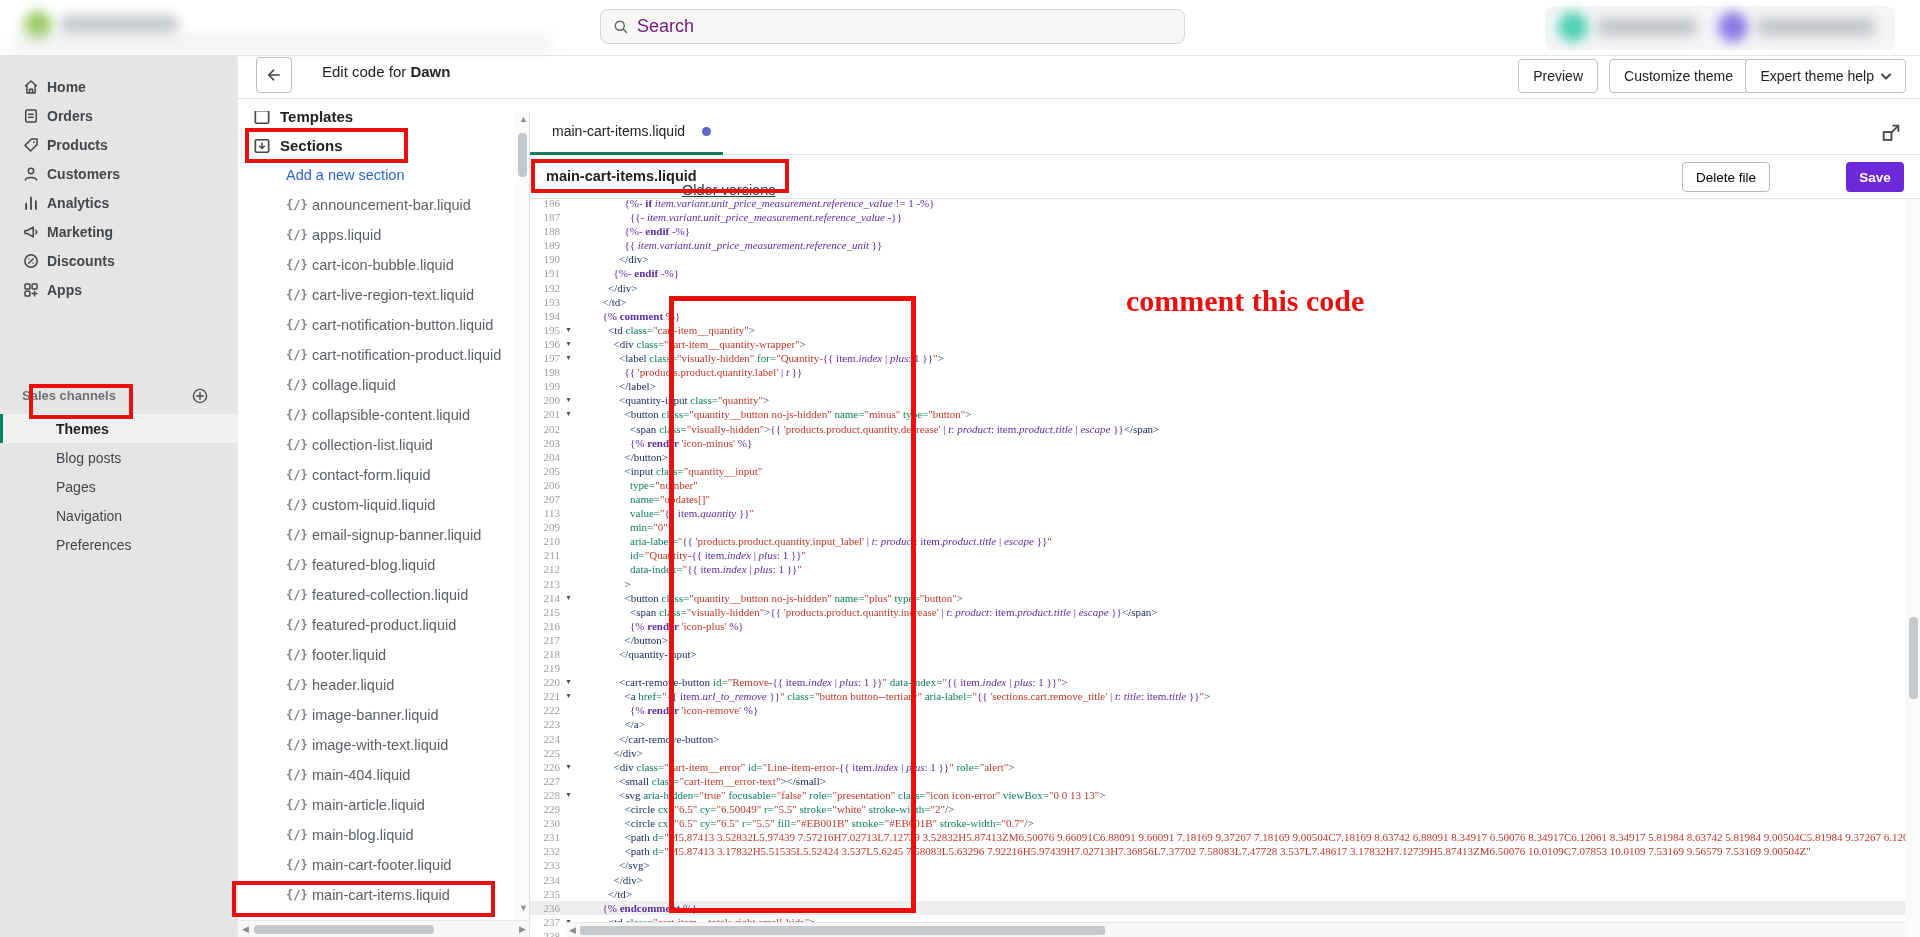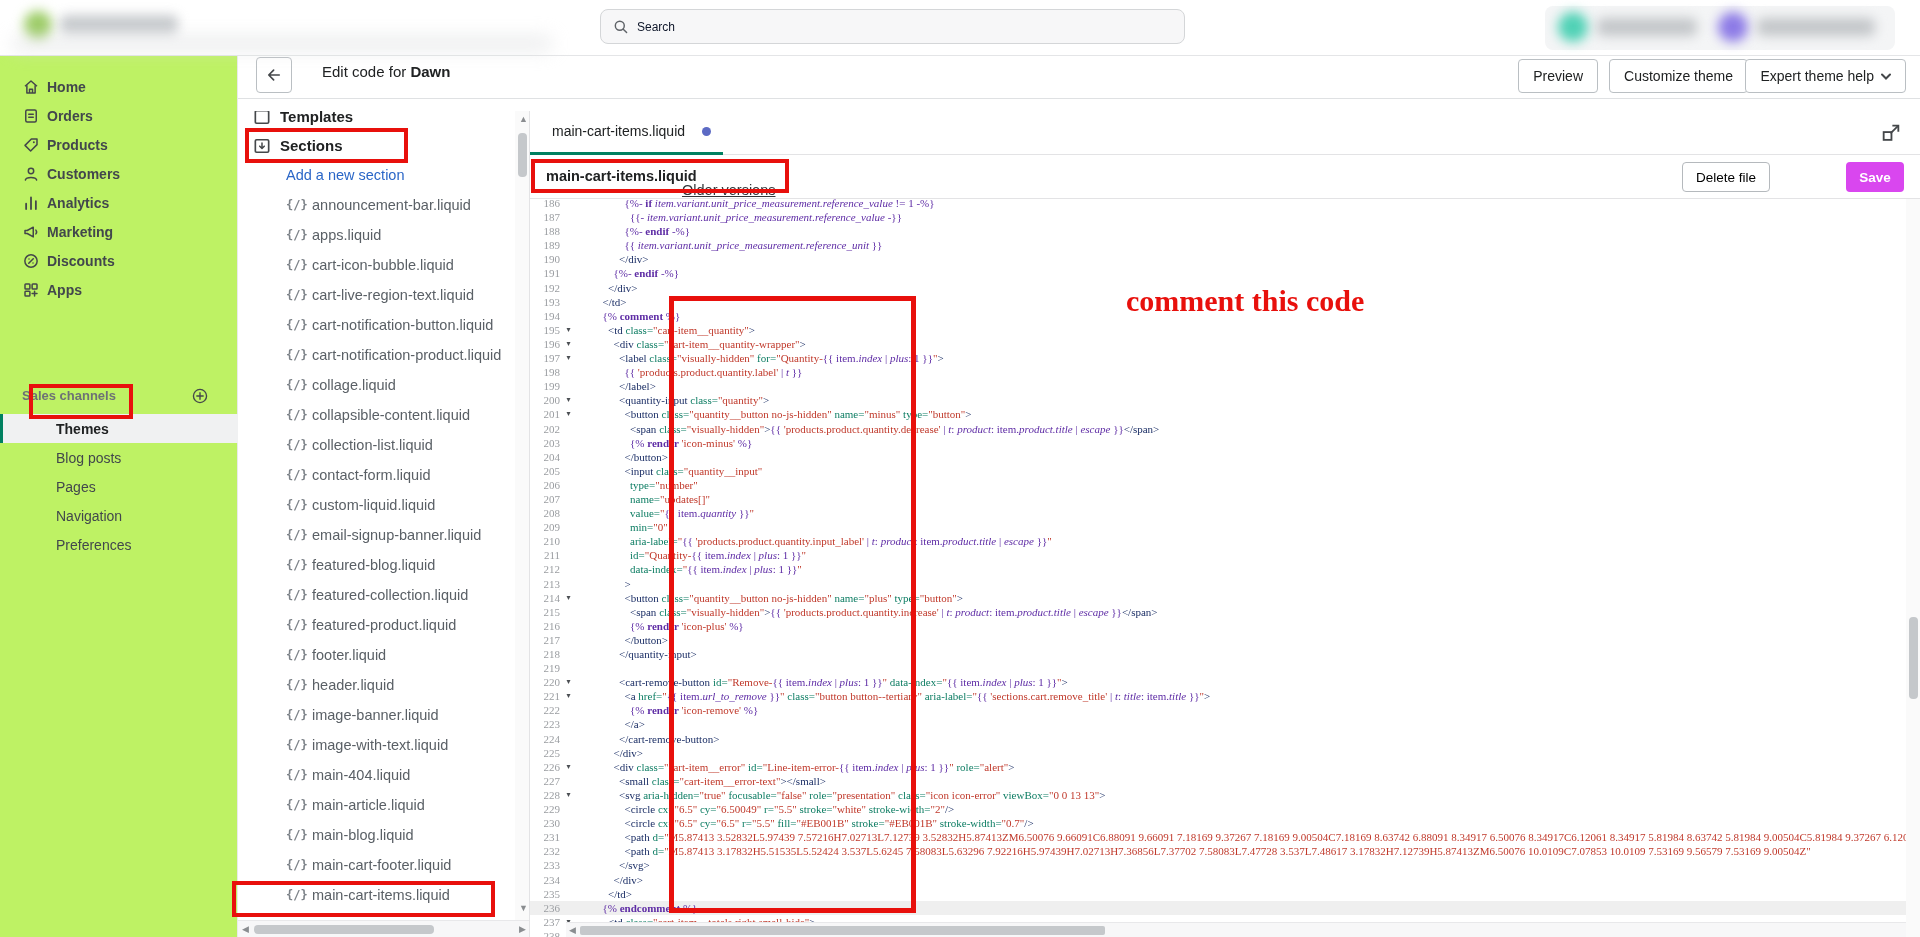--- a/index.html
+++ b/index.html
@@ -4,23 +4,23 @@
 <style>
   html,body{margin:0;padding:0;background:#e9eaeb;}
   *{box-sizing:border-box;}
   .screen{position:relative;width:1920px;height:937px;background:#fff;overflow:hidden;
           font-family:"Liberation Sans",sans-serif;color:#202223;}
   
   .topbar{position:absolute;left:0;top:0;width:1920px;height:56px;background:#fff;border-bottom:1px solid #e4e5e7;z-index:10;}
   .blur-blob{position:absolute;filter:blur(6px);border-radius:6px;}
   .searchbox{position:absolute;left:600px;top:9px;width:585px;height:35px;background:#f7f7f8;
              border:1px solid #d4d6d8;border-radius:8px;display:flex;align-items:center;padding:0 12px;gap:8px;}
-  .searchbox .ph{color:#0f172a;font-size:12px;}
-  
-  .sidebar{position:absolute;left:0;top:56px;width:238px;height:881px;background:#bef264;border-right:1px solid #e9e9eb;z-index:5;}
+  .searchbox .ph{color:#701a75;font-size:18px;}
+  
+  .sidebar{position:absolute;left:0;top:56px;width:238px;height:881px;background:#e5e5e5;border-right:1px solid #e9e9eb;z-index:5;}
   .nav-item{position:absolute;left:0;width:238px;height:29px;display:flex;align-items:center;cursor:pointer;}
   .nav-item .ic{position:absolute;left:22px;width:18px;height:18px;display:flex;align-items:center;justify-content:center;}
   .nav-item .lb{position:absolute;left:47px;font-size:14px;font-weight:600;color:#42474c;}
   .nav-sub .lb{left:56px;font-weight:500;color:#42474c;}
   .nav-sel{background:#f0f1f2;}
   .nav-sel .lb{font-weight:700;color:#202223;}
   .sel-bar{position:absolute;left:0;top:0;width:3px;height:29px;background:#008060;}
   .section-label{position:absolute;left:22px;font-size:13px;color:#6d7175;font-weight:600;}
   .right-ic{position:absolute;right:28px;top:50%;transform:translateY(-50%);width:18px;height:18px;display:flex;align-items:center;justify-content:center;}
   
@@ -49,21 +49,21 @@
   .tabbar{position:absolute;left:0;top:0;width:1390px;height:44px;background:#fff;border-bottom:1px solid #e3e3e5;}
   .tab{position:absolute;left:22px;top:12px;font-size:14px;color:#202223;cursor:pointer;}
   .tab-dot{position:absolute;left:172px;top:16px;width:9px;height:9px;border-radius:50%;background:#5c6ac4;}
   .tab-underline{position:absolute;left:0;top:41px;width:193px;height:3px;background:#008060;}
   .expand-ic{position:absolute;right:18px;top:11px;width:22px;height:22px;cursor:pointer;}
   .filehead{position:absolute;left:0;top:44px;width:1390px;height:44px;background:#fff;border-bottom:1px solid #e3e3e5;}
   .fh-name{position:absolute;left:16px;top:13px;font-size:14.5px;font-weight:700;color:#202223;}
   .fh-older{position:absolute;left:152px;top:27px;font-size:14.5px;color:#32363a;text-decoration:underline;cursor:pointer;}
   .btn-del{position:absolute;right:150px;top:7px;height:30px;padding:0 13px;border:1px solid #b5b9bd;border-radius:4px;background:#fff;
            font-size:13.5px;font-weight:500;display:flex;align-items:center;cursor:pointer;}
-  .btn-save{position:absolute;right:16px;top:7px;height:30px;width:58px;border-radius:4px;background:#d946ef;color:#fff;
+  .btn-save{position:absolute;right:16px;top:7px;height:30px;width:58px;border-radius:4px;background:#6d28d9;color:#fff;
             font-size:13.5px;font-weight:600;display:flex;align-items:center;justify-content:center;cursor:pointer;border:none;}
   
   .codearea{position:absolute;left:0;top:88px;width:1376px;height:738px;overflow:hidden;background:#fff;}
   .codelines{position:absolute;left:0;top:-3px;width:1376px;}
   .crow{position:relative;height:14.1px;display:flex;align-items:flex-end;
         font-family:Liberation Serif, serif;font-size:11px;line-height:14.1px;white-space:pre;}
   .crow .lnum{width:32px;min-width:32px;text-align:right;color:#9a9da1;padding-right:2px;}
   .crow .fld{width:13px;min-width:13px;color:#4b4f53;font-size:8px;text-align:center;}
   .crow .ctx{flex:1;overflow:hidden;}
   .crow.active{background:#efefef;}
@@ -421,21 +421,21 @@
           <div class="crow"><span class="lnum">198</span><span class="fld"></span><span class="ctx"><span class="tk-p">                  </span><span class="tk-l">{{ </span><span class="tk-s">'products.product.quantity.label'</span><span class="tk-l"> | </span><span class="tk-v">t</span><span class="tk-l"> }}</span></span></div>
           <div class="crow"><span class="lnum">199</span><span class="fld"></span><span class="ctx"><span class="tk-p">                </span><span class="tk-t">&lt;/label&gt;</span></span></div>
           <div class="crow"><span class="lnum">200</span><span class="fld">▾</span><span class="ctx"><span class="tk-p">                </span><span class="tk-t">&lt;quantity-input </span><span class="tk-a">class=</span><span class="tk-s">"quantity"</span><span class="tk-t">&gt;</span></span></div>
           <div class="crow"><span class="lnum">201</span><span class="fld">▾</span><span class="ctx"><span class="tk-p">                  </span><span class="tk-t">&lt;button </span><span class="tk-a">class=</span><span class="tk-s">"quantity__button no-js-hidden"</span><span class="tk-t"> </span><span class="tk-a">name=</span><span class="tk-s">"minus"</span><span class="tk-t"> </span><span class="tk-a">type=</span><span class="tk-s">"button"</span><span class="tk-t">&gt;</span></span></div>
           <div class="crow"><span class="lnum">202</span><span class="fld"></span><span class="ctx"><span class="tk-p">                    </span><span class="tk-t">&lt;span </span><span class="tk-a">class=</span><span class="tk-s">"visually-hidden"</span><span class="tk-t">&gt;</span><span class="tk-l">{{ </span><span class="tk-s">'products.product.quantity.decrease'</span><span class="tk-l"> | </span><span class="tk-v">t</span><span class="tk-l">: </span><span class="tk-v">product</span><span class="tk-l">: item.</span><span class="tk-v">product.title</span><span class="tk-l"> | </span><span class="tk-v">escape</span><span class="tk-l"> }}</span><span class="tk-t">&lt;/span&gt;</span></span></div>
           <div class="crow"><span class="lnum">203</span><span class="fld"></span><span class="ctx"><span class="tk-p">                    </span><span class="tk-l">{% </span><span class="tk-k">render</span><span class="tk-l"> </span><span class="tk-s">'icon-minus'</span><span class="tk-l"> %}</span></span></div>
           <div class="crow"><span class="lnum">204</span><span class="fld"></span><span class="ctx"><span class="tk-p">                  </span><span class="tk-t">&lt;/button&gt;</span></span></div>
           <div class="crow"><span class="lnum">205</span><span class="fld"></span><span class="ctx"><span class="tk-p">                  </span><span class="tk-t">&lt;input </span><span class="tk-a">class=</span><span class="tk-s">"quantity__input"</span></span></div>
           <div class="crow"><span class="lnum">206</span><span class="fld"></span><span class="ctx"><span class="tk-p">                    </span><span class="tk-a">type=</span><span class="tk-s">"number"</span></span></div>
           <div class="crow"><span class="lnum">207</span><span class="fld"></span><span class="ctx"><span class="tk-p">                    </span><span class="tk-a">name=</span><span class="tk-s">"updates[]"</span></span></div>
-          <div class="crow"><span class="lnum">208</span><span class="fld"></span><span class="ctx"><span class="tk-p">                    </span><span class="tk-a">value=</span><span class="tk-s">"</span><span class="tk-l">{{ item.</span><span class="tk-v">quantity</span><span class="tk-l"> }}</span><span class="tk-s">"</span></span></div>
+          <div class="crow"><span class="lnum">113</span><span class="fld"></span><span class="ctx"><span class="tk-p">                    </span><span class="tk-a">value=</span><span class="tk-s">"</span><span class="tk-l">{{ item.</span><span class="tk-v">quantity</span><span class="tk-l"> }}</span><span class="tk-s">"</span></span></div>
           <div class="crow"><span class="lnum">209</span><span class="fld"></span><span class="ctx"><span class="tk-p">                    </span><span class="tk-a">min=</span><span class="tk-s">"0"</span></span></div>
           <div class="crow"><span class="lnum">210</span><span class="fld"></span><span class="ctx"><span class="tk-p">                    </span><span class="tk-a">aria-label=</span><span class="tk-s">"</span><span class="tk-l">{{ </span><span class="tk-s">'products.product.quantity.input_label'</span><span class="tk-l"> | </span><span class="tk-v">t</span><span class="tk-l">: </span><span class="tk-v">product</span><span class="tk-l">: item.</span><span class="tk-v">product.title</span><span class="tk-l"> | </span><span class="tk-v">escape</span><span class="tk-l"> }}</span><span class="tk-s">"</span></span></div>
           <div class="crow"><span class="lnum">211</span><span class="fld"></span><span class="ctx"><span class="tk-p">                    </span><span class="tk-a">id=</span><span class="tk-s">"Quantity-</span><span class="tk-l">{{ item.</span><span class="tk-v">index</span><span class="tk-l"> | </span><span class="tk-v">plus</span><span class="tk-l">: 1 }}</span><span class="tk-s">"</span></span></div>
           <div class="crow"><span class="lnum">212</span><span class="fld"></span><span class="ctx"><span class="tk-p">                    </span><span class="tk-a">data-index=</span><span class="tk-s">"</span><span class="tk-l">{{ item.</span><span class="tk-v">index</span><span class="tk-l"> | </span><span class="tk-v">plus</span><span class="tk-l">: 1 }}</span><span class="tk-s">"</span></span></div>
           <div class="crow"><span class="lnum">213</span><span class="fld"></span><span class="ctx"><span class="tk-p">                  </span><span class="tk-t">&gt;</span></span></div>
           <div class="crow"><span class="lnum">214</span><span class="fld">▾</span><span class="ctx"><span class="tk-p">                  </span><span class="tk-t">&lt;button </span><span class="tk-a">class=</span><span class="tk-s">"quantity__button no-js-hidden"</span><span class="tk-t"> </span><span class="tk-a">name=</span><span class="tk-s">"plus"</span><span class="tk-t"> </span><span class="tk-a">type=</span><span class="tk-s">"button"</span><span class="tk-t">&gt;</span></span></div>
           <div class="crow"><span class="lnum">215</span><span class="fld"></span><span class="ctx"><span class="tk-p">                    </span><span class="tk-t">&lt;span </span><span class="tk-a">class=</span><span class="tk-s">"visually-hidden"</span><span class="tk-t">&gt;</span><span class="tk-l">{{ </span><span class="tk-s">'products.product.quantity.increase'</span><span class="tk-l"> | </span><span class="tk-v">t</span><span class="tk-l">: </span><span class="tk-v">product</span><span class="tk-l">: item.</span><span class="tk-v">product.title</span><span class="tk-l"> | </span><span class="tk-v">escape</span><span class="tk-l"> }}</span><span class="tk-t">&lt;/span&gt;</span></span></div>
           <div class="crow"><span class="lnum">216</span><span class="fld"></span><span class="ctx"><span class="tk-p">                    </span><span class="tk-l">{% </span><span class="tk-k">render</span><span class="tk-l"> </span><span class="tk-s">'icon-plus'</span><span class="tk-l"> %}</span></span></div>
           <div class="crow"><span class="lnum">217</span><span class="fld"></span><span class="ctx"><span class="tk-p">                  </span><span class="tk-t">&lt;/button&gt;</span></span></div>
           <div class="crow"><span class="lnum">218</span><span class="fld"></span><span class="ctx"><span class="tk-p">                </span><span class="tk-t">&lt;/quantity-input&gt;</span></span></div>

